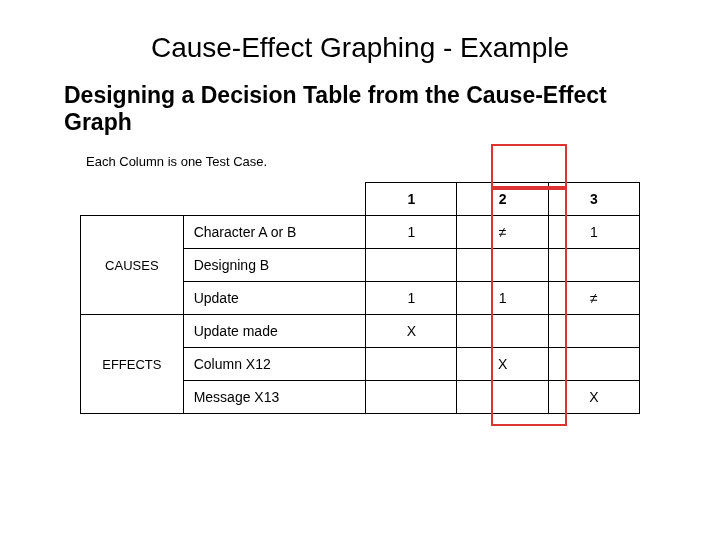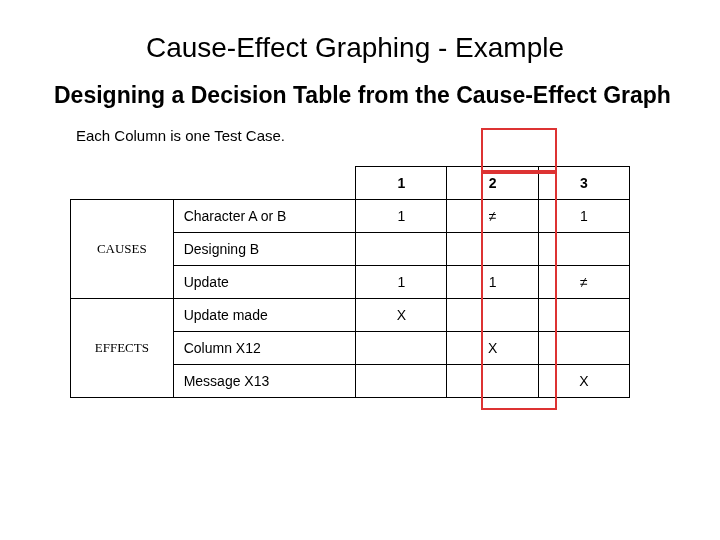--- a/index.html
+++ b/index.html
@@ -6,39 +6,39 @@
   body {
     margin: 0;
     padding: 0;
     width: 720px;
     height: 540px;
     background: #fff;
     font-family: Arial, Helvetica, sans-serif;
     color: #000;
   }
   .slide {
-    padding: 24px 40px 10px 30px;
+    padding: 24px 40px 10px 40px;
   }
   .title {
     font-size: 28px;
     font-weight: 400;
     text-align: center;
     margin: 8px 0 18px 0;
   }
   .subtitle {
     font-family: "Trebuchet MS", Verdana, sans-serif;
     font-size: 23px;
     font-weight: 700;
     margin: 0 0 18px 24px;
   }
   .caption {
     font-family: "Trebuchet MS", Verdana, sans-serif;
-    font-size: 15px;
+    font-size: 13px;
     font-weight: 400;
-    margin: 0 0 22px 46px;
+    margin: 0 0 13px 46px;
   }
   .table-wrap {
     position: relative;
     margin-left: 40px;
   }
   table {
     border-collapse: collapse;
     font-size: 14px;
     width: 560px;
   }
@@ -49,21 +49,20 @@
     height: 18px;
   }
   td.num-col { width: 80px; text-align: center; font-weight: 700; }
   td.val { width: 80px; text-align: center; font-weight: 400; }
   td.label-col { width: 160px; font-size: 14px; }
   td.section-col {
     width: 90px;
     text-align: center;
     font-size: 13px;
     border-right: 1px solid #000;
-    font-family: Liberation Serif, serif;
   }
   td.blank-corner { border: none; }
   
   .highlight-box {
     position: absolute;
     border: 2px solid #d33;
     pointer-events: none;
   }
   .hb1 { top: -38px; left: 411px; width: 76px; height: 44px; }
   .hb2 { top: 6px;   left: 411px; width: 76px; height: 238px; }

